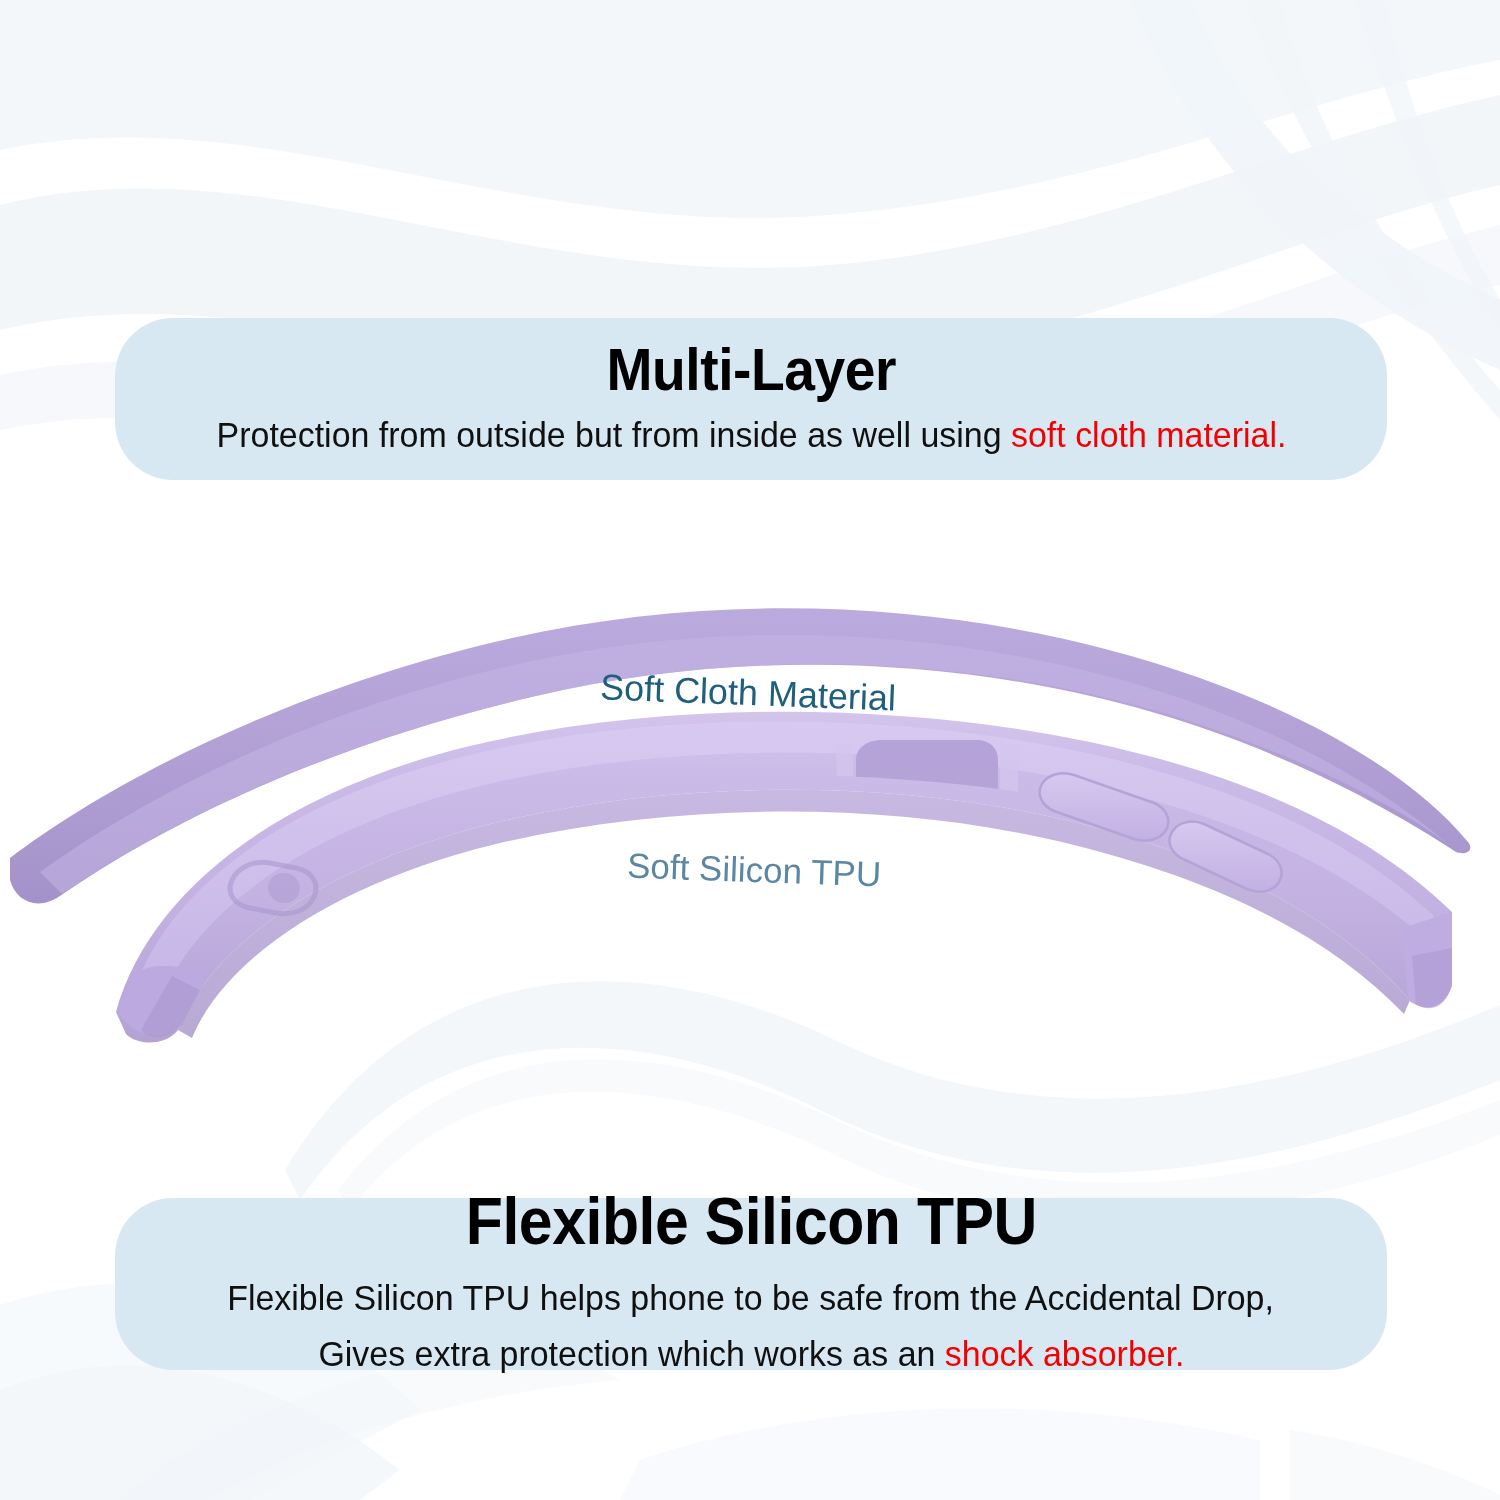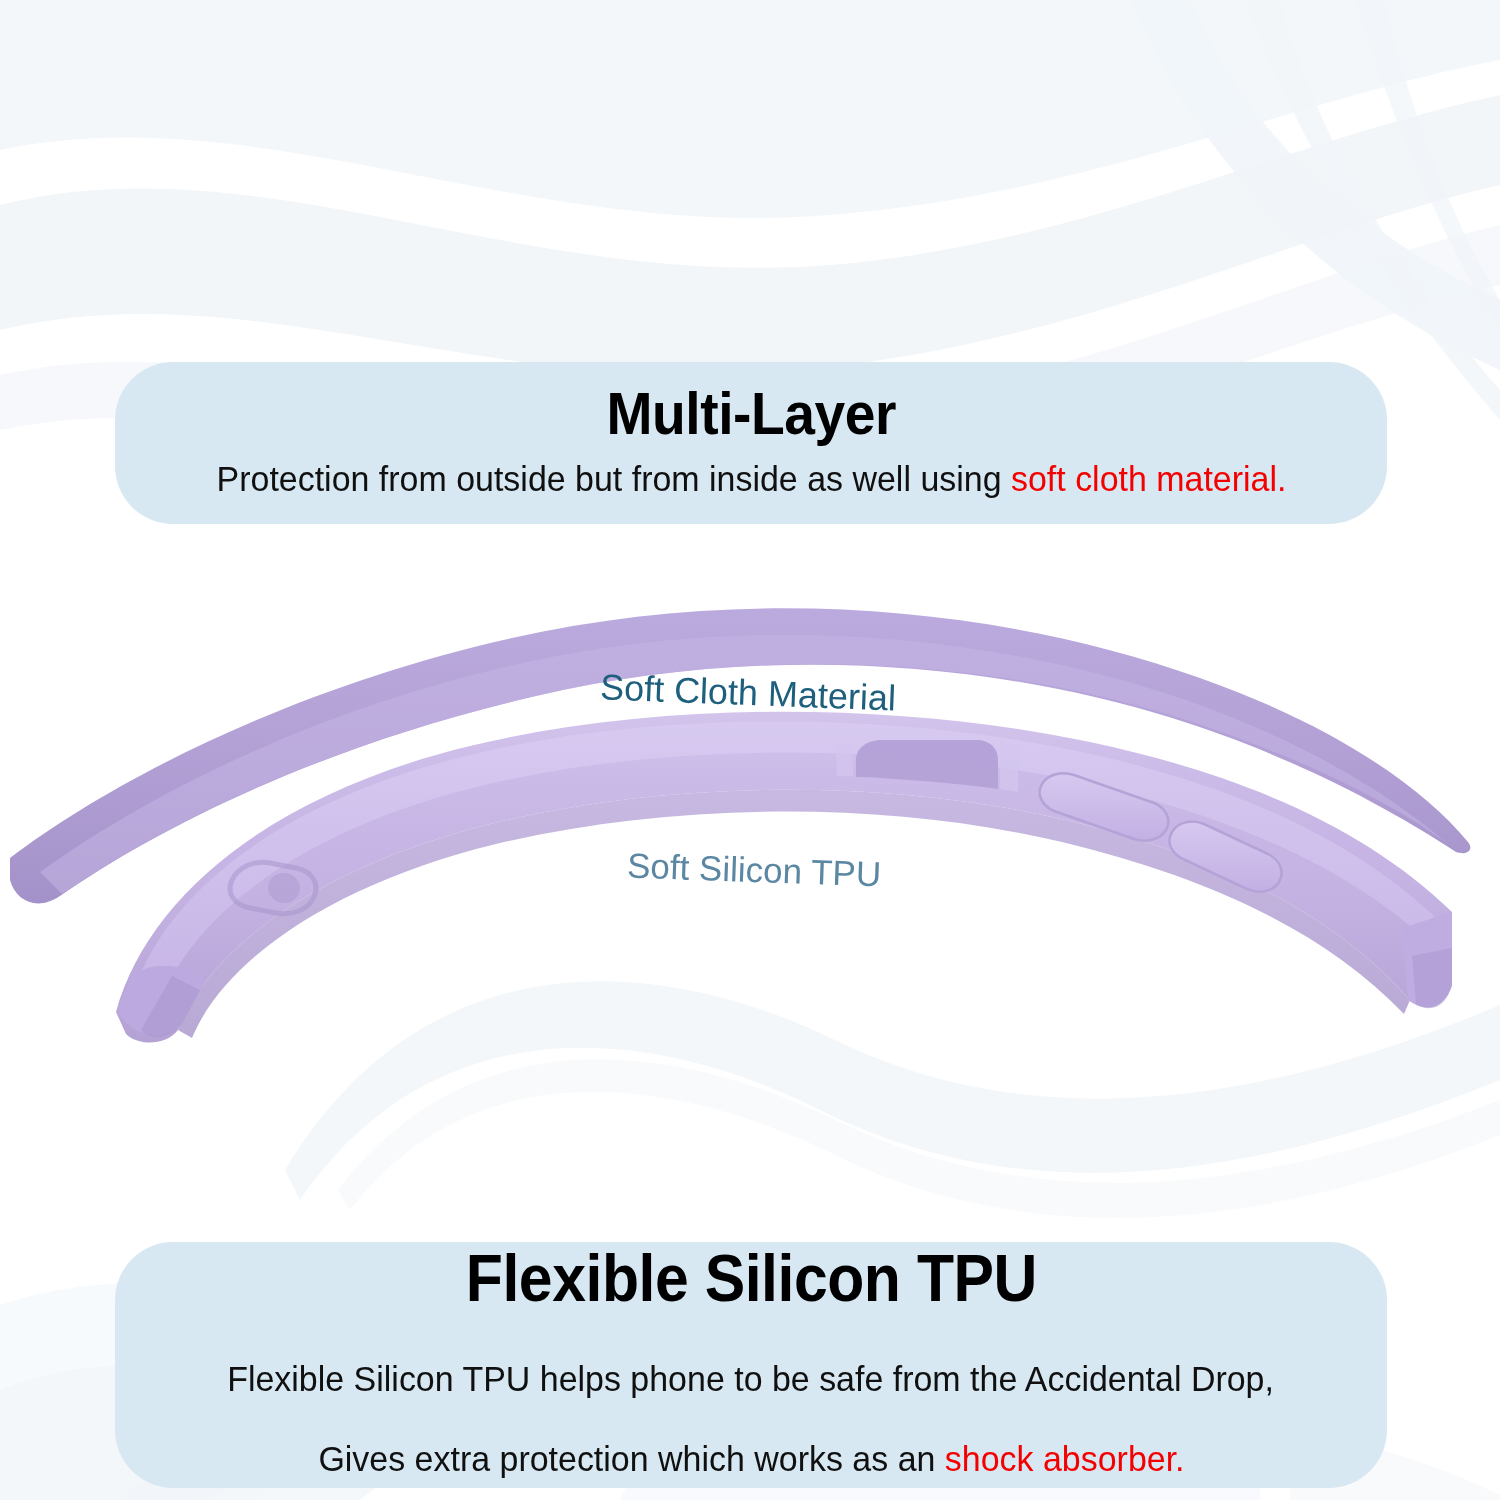--- a/index.html
+++ b/index.html
@@ -64,36 +64,34 @@
   .card {
     position: absolute;
     background: #d8e8f3;
     border-radius: 58px;
     box-sizing: border-box;
     display: flex;
     flex-direction: column;
     align-items: center;
     justify-content: center;
     z-index: 4;
-    margin-top: 44px;
   }
   .card-top {
     left: 115px;
     top: 318px;
     width: 1272px;
     height: 162px;
     padding: 0 26px;
   }
   .card-bottom {
     left: 115px;
     top: 1198px;
     width: 1272px;
-    height: 246px;
+    height: 172px;
     padding: 0 26px;
-    gap: 24px;
   }
 
   .card-heading {
     font-family: "Liberation Sans Narrow", "Liberation Sans", sans-serif;
     font-weight: bold;
     color: #000000;
     letter-spacing: -0.5px;
     text-align: center;
     transform: scaleX(0.92);
   }

